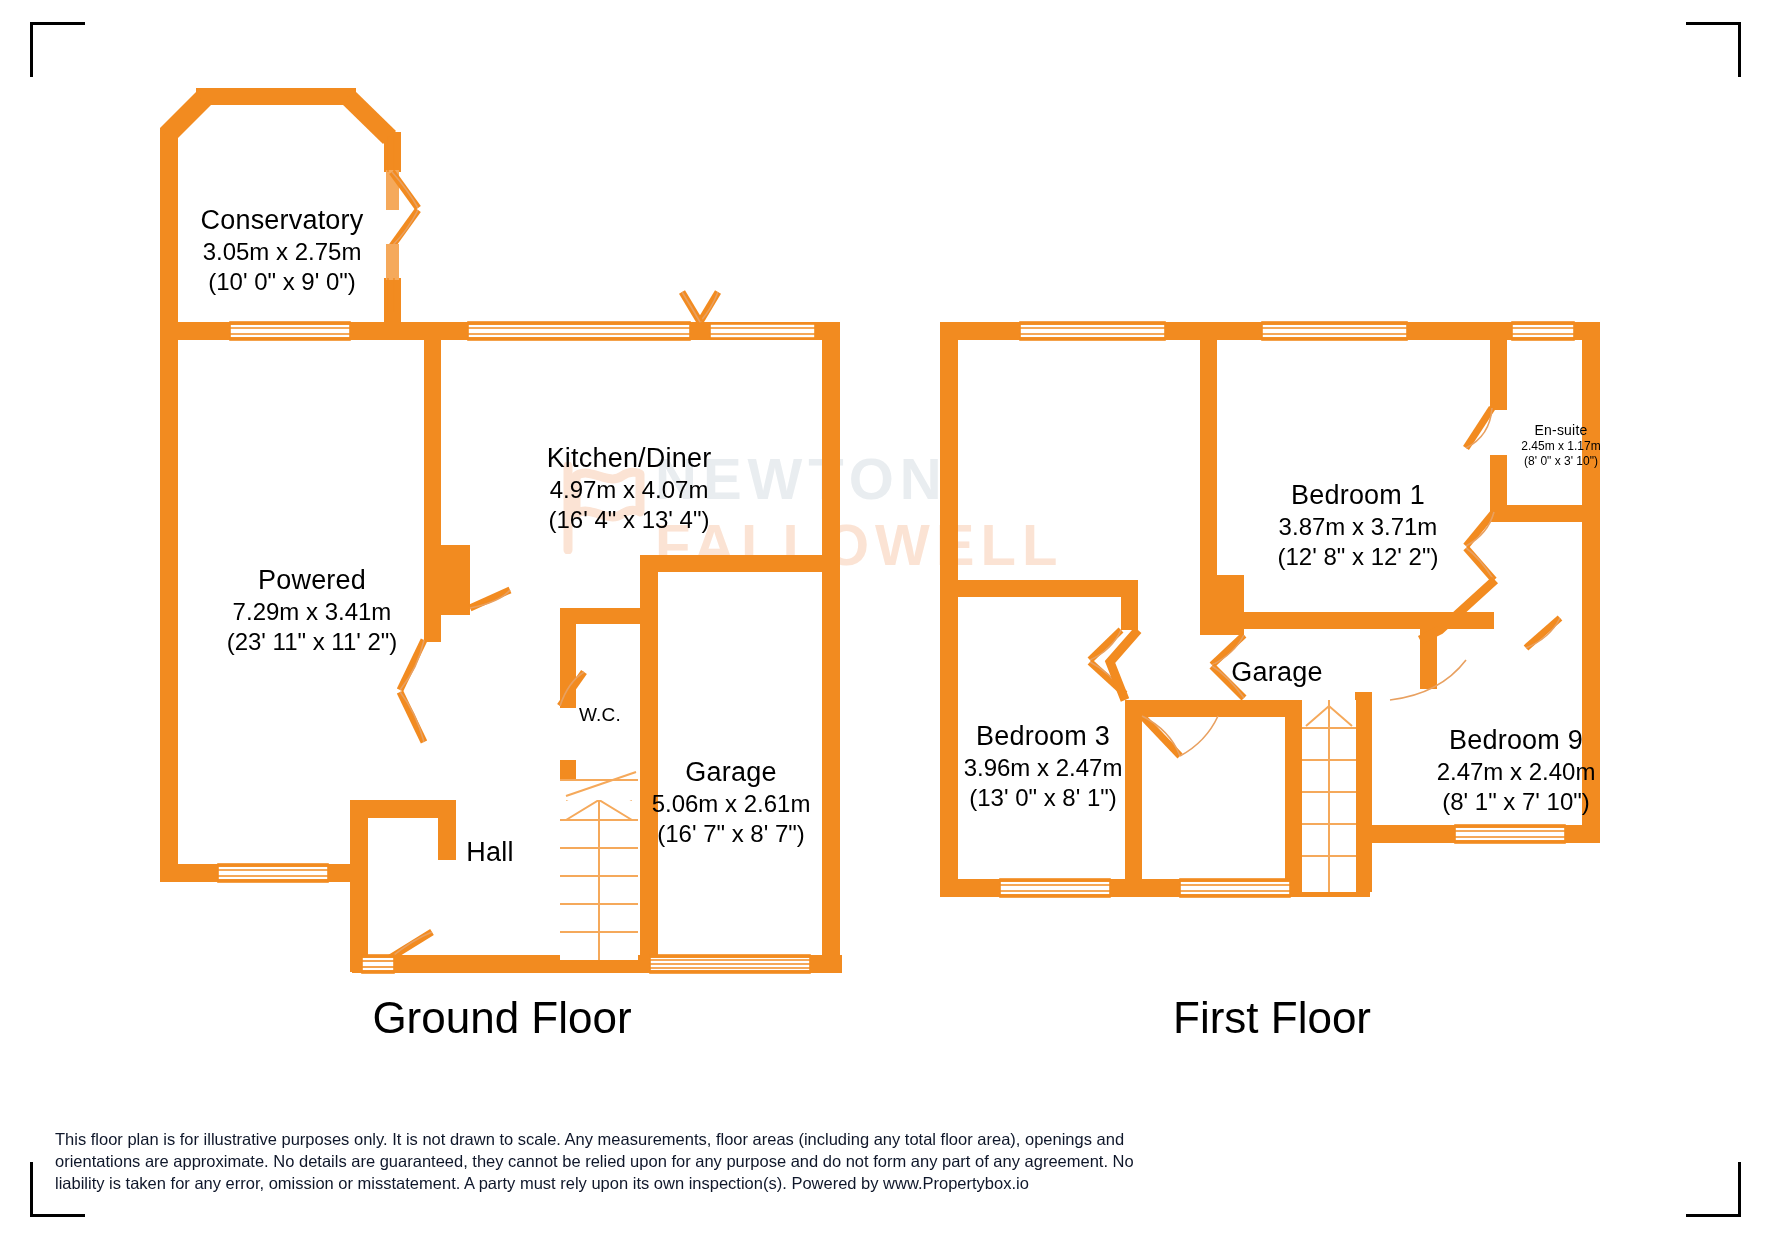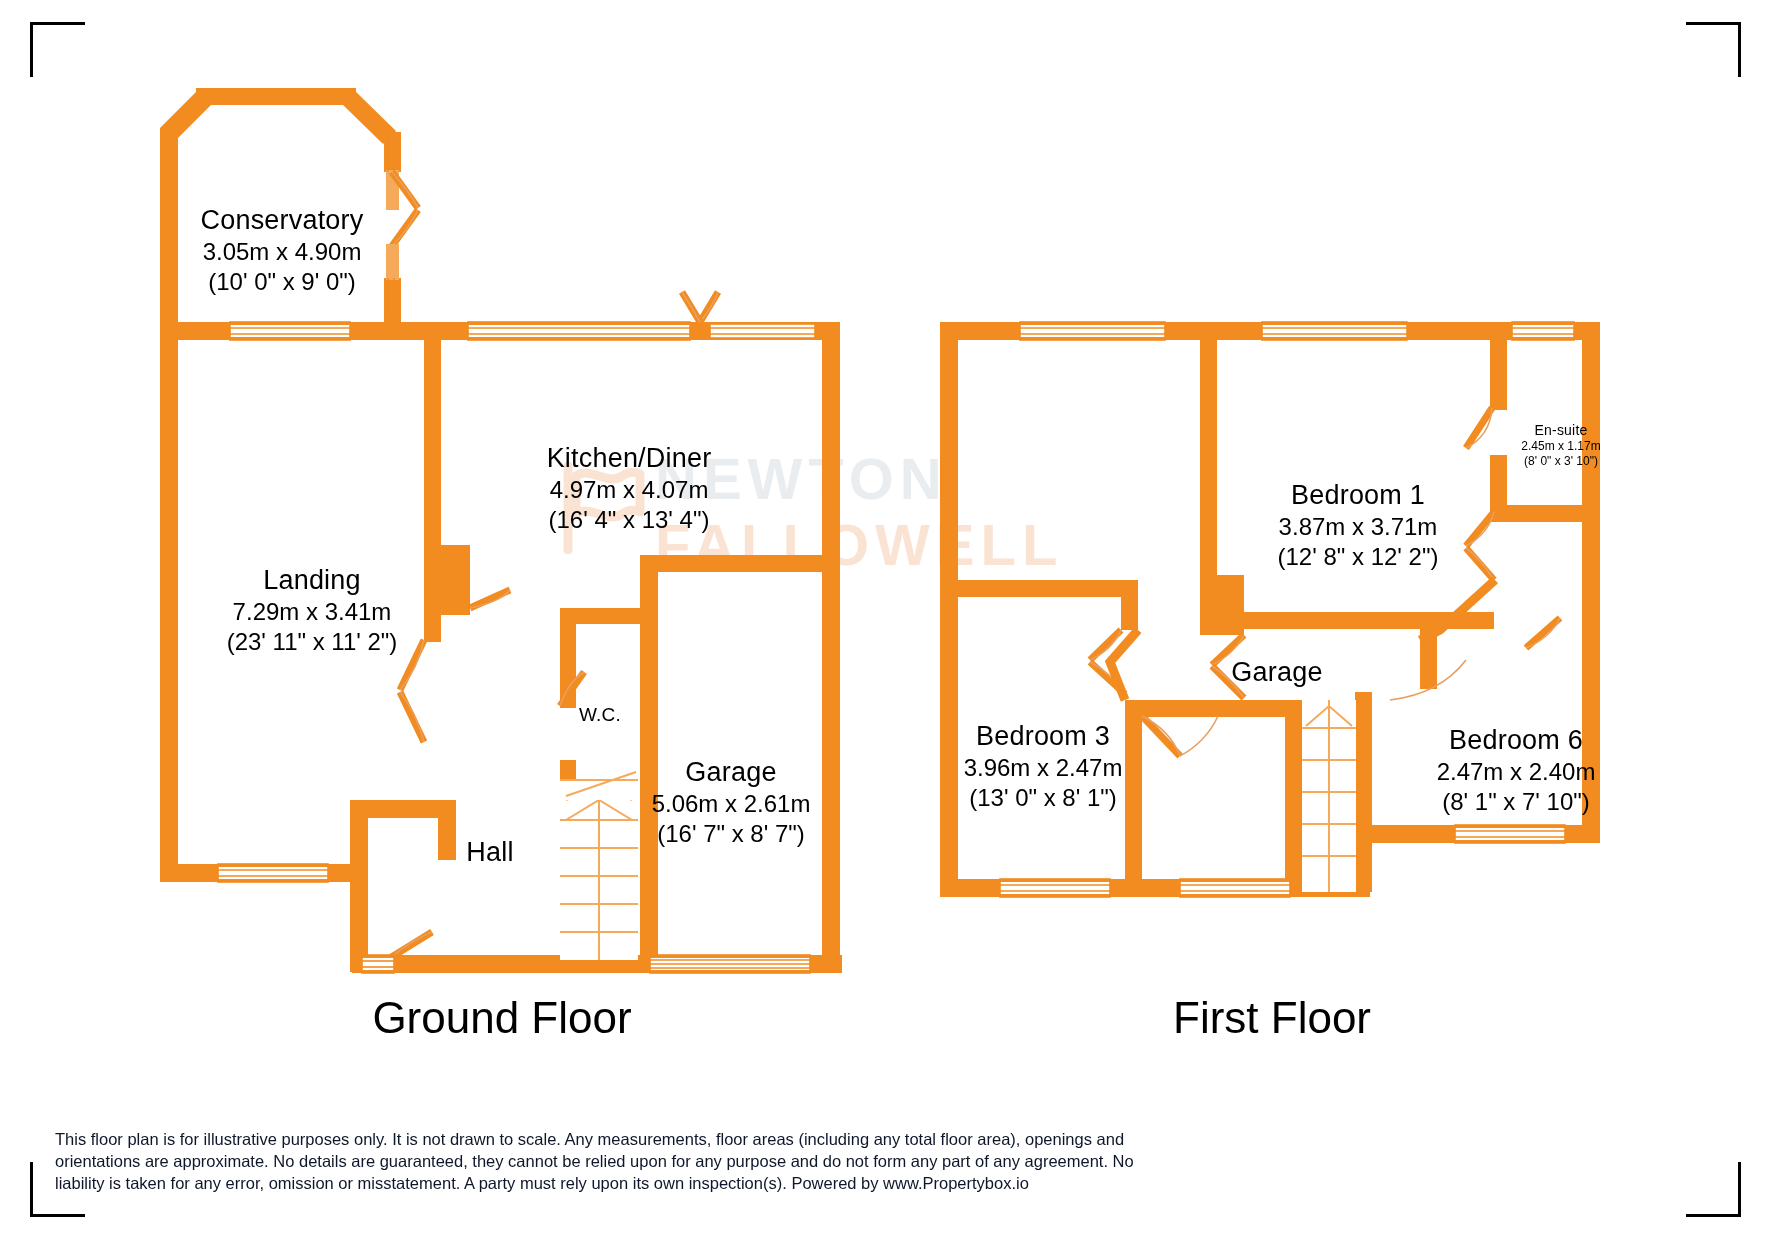--- a/index.html
+++ b/index.html
@@ -410,32 +410,32 @@
         <line x1="1302" y1="824" x2="1356" y2="824"></line>
         <line x1="1302" y1="856" x2="1356" y2="856"></line>
         <line x1="1329" y1="700" x2="1329" y2="892"></line>
         <path d="M1306 726 L1329 706 L1352 726" stroke="#F5A95B" stroke-width="2"></path>
       </g>
     </g>
   </svg>
 
   <div class="lbl" style="left:282px; top:203px;">
     <div class="rname">Conservatory</div>
-    <div class="rdim">3.05m x 4.90m</div>
+    <div class="rdim">3.05m x 2.75m</div>
     <div class="rdim">(10' 0" x 9' 0")</div>
   </div>
 
   <div class="lbl" style="left:629px; top:441px;">
     <div class="rname">Kitchen/Diner</div>
     <div class="rdim">4.97m x 4.07m</div>
     <div class="rdim">(16' 4" x 13' 4")</div>
   </div>
 
   <div class="lbl" style="left:312px; top:563px;">
-    <div class="rname">Landing</div>
+    <div class="rname">Powered</div>
     <div class="rdim">7.29m x 3.41m</div>
     <div class="rdim">(23' 11" x 11' 2")</div>
   </div>
 
   <div class="lbl tiny" style="left:600px; top:703px;">
     <div class="rname">W.C.</div>
   </div>
 
   <div class="lbl" style="left:731px; top:755px;">
     <div class="rname">Garage</div>
@@ -465,21 +465,21 @@
   </div>
 
   <div class="lbl" style="left:1043px; top:719px;">
     <div class="rname">Bedroom 3</div>
     <div class="rdim">3.96m x 2.47m</div>
     <div class="rdim">(13' 0" x 8' 1")</div>
   </div>
 
 
   <div class="lbl" style="left:1516px; top:723px;">
-    <div class="rname">Bedroom 6</div>
+    <div class="rname">Bedroom 9</div>
     <div class="rdim">2.47m x 2.40m</div>
     <div class="rdim">(8' 1" x 7' 10")</div>
   </div>
 
   <div class="floor-title" style="left:502px; top:992px;">Ground Floor</div>
   <div class="floor-title" style="left:1272px; top:992px;">First Floor</div>
 
   <div class="disclaimer">This floor plan is for illustrative purposes only. It is not drawn to scale. Any measurements, floor areas (including any total floor area), openings and orientations are approximate. No details are guaranteed, they cannot be relied upon for any purpose and do not form any part of any agreement. No liability is taken for any error, omission or misstatement. A party must rely upon its own inspection(s). Powered by www.Propertybox.io</div>
 
 </div>

